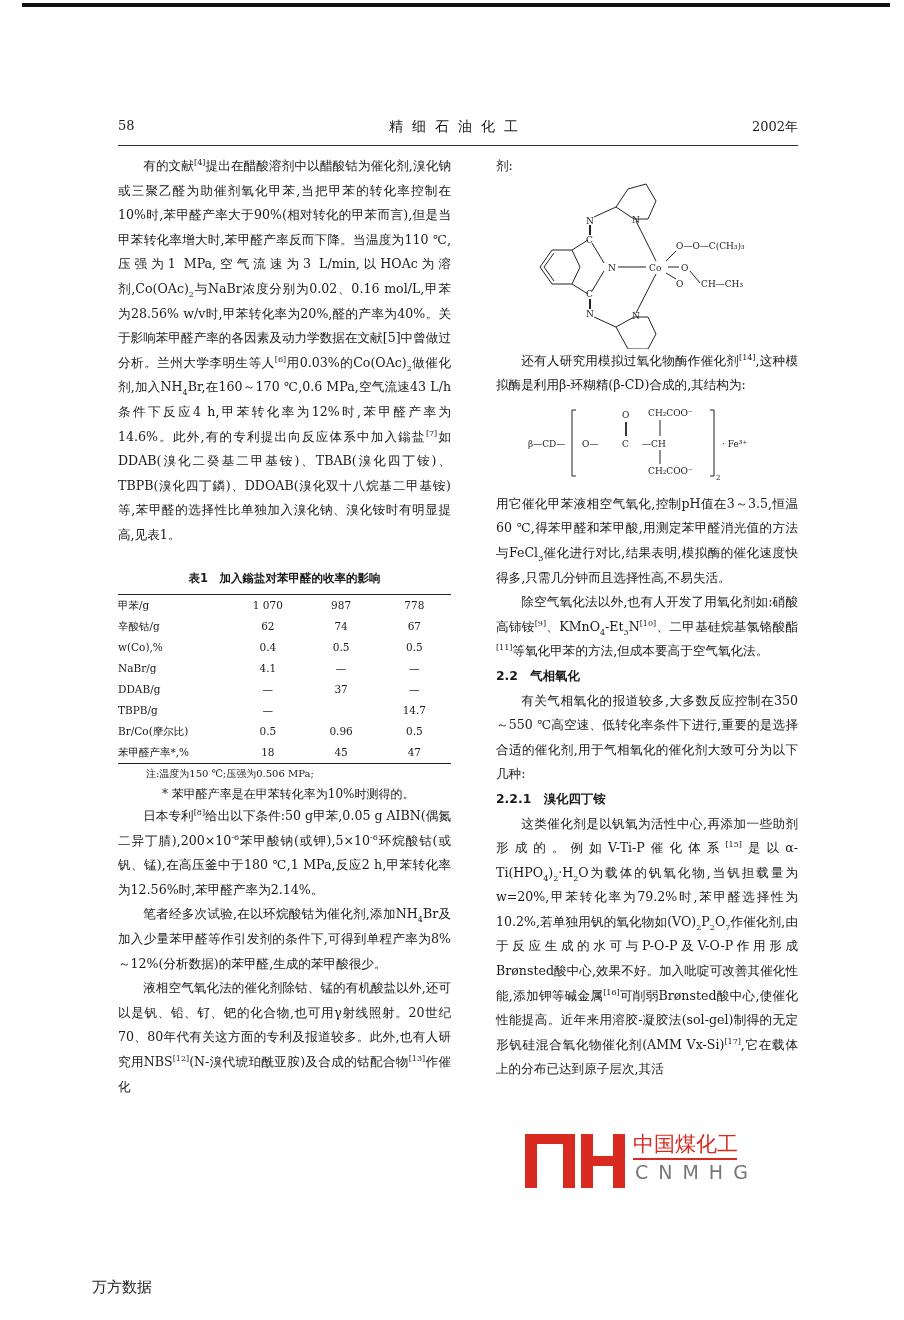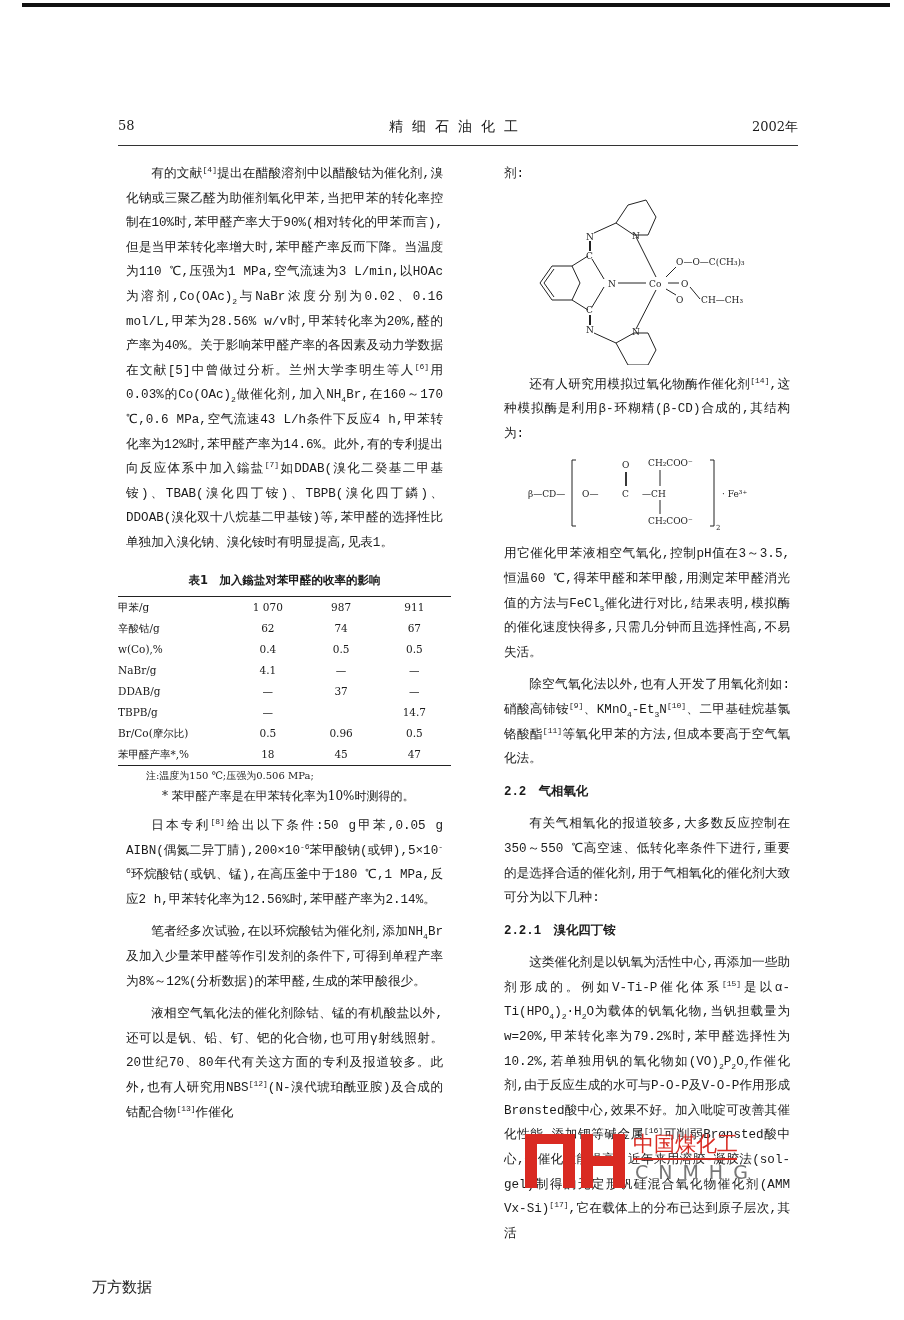--- a/index.html
+++ b/index.html
@@ -6,25 +6,25 @@
   body{width:904px;height:1320px;position:relative;overflow:hidden;font-family:"DejaVu Serif","Liberation Serif",serif;color:#1a1a1a;}
   .top-rule{position:absolute;left:22px;top:3px;width:868px;height:4px;background:#111;}
   .header{position:absolute;left:118px;top:118px;width:680px;height:22px;font-size:13px;}
   .header .pg{position:absolute;left:0;top:0;}
   .header .journal{position:absolute;left:0;right:0;text-align:center;letter-spacing:9px;font-size:14px;}
   .header .year{position:absolute;right:0;top:0;}
   .header-rule{position:absolute;left:118px;top:145px;width:680px;height:1px;background:#333;}
   .col{position:absolute;font-size:12.6px;line-height:24.6px;text-align:justify;}
   .col-left{left:118px;top:154px;width:333px;}
   .col-right{left:496px;top:154px;width:302px;}
-  .col p{margin:8px;font-family:Liberation Mono, monospace;}
+  .col p{margin:0;}
   .indent{text-indent:2em;}
   sup{font-size:8px;line-height:0;}
   sub{font-size:8px;line-height:0;}
-  .tbl-title{text-align:center;font-weight:bold;font-size:11.5px;margin:12px 0 4px 0;font-family:"DejaVu Sans",sans-serif;}
+  .tbl-title{text-align:center;font-weight:bold;font-size:11.5px;margin:18px 0 4px 0;font-family:"DejaVu Sans",sans-serif;}
   table{width:100%;border-collapse:collapse;font-size:10.5px;line-height:21px;}
   table.t1{border-top:1.5px solid #222;border-bottom:1.5px solid #222;}
   table td{padding:0;}
   table td.c{text-align:center;}
   .note{font-size:10px;line-height:20px;padding-left:28px;}
   .note2{font-size:12px;line-height:20px;padding-left:44px;}
   .h2{font-weight:bold;font-family:"DejaVu Sans",sans-serif;font-size:12.4px;}
   .chem1{height:170px;position:relative;}
   .chem2{height:78px;position:relative;margin:6px 0 10px 0;}
   svg text{font-family:"DejaVu Serif","Liberation Serif",serif;}
@@ -50,21 +50,21 @@
 <div class="col col-left">
   <p class="indent"><span>有的文献</span><sup>[4]</sup><span>提出在醋酸溶剂中以醋酸钴为催化剂,溴化钠或三聚乙醛为助催剂氧化甲苯,当把甲苯的转化率控制在10%时,苯甲醛产率大于90%(相对转化的甲苯而言),但是当甲苯转化率增大时,苯甲醛产率反而下降。当温度为110 ℃,压强为1 MPa,空气流速为3 L/min,以HOAc为溶剂,Co(OAc)</span><sub>2</sub><span>与NaBr浓度分别为0.02、0.16 mol/L,甲苯为28.56% w/v时,甲苯转化率为20%,醛的产率为40%。关于影响苯甲醛产率的各因素及动力学数据在文献[5]中曾做过分析。兰州大学李明生等人</span><sup>[6]</sup><span>用0.03%的Co(OAc)</span><sub>2</sub><span>做催化剂,加入NH</span><sub>4</sub><span>Br,在160～170 ℃,0.6 MPa,空气流速43 L/h条件下反应4 h,甲苯转化率为12%时,苯甲醛产率为14.6%。此外,有的专利提出向反应体系中加入鎓盐</span><sup>[7]</sup><span>如DDAB(溴化二癸基二甲基铵)、TBAB(溴化四丁铵)、TBPB(溴化四丁鏻)、DDOAB(溴化双十八烷基二甲基铵)等,苯甲醛的选择性比单独加入溴化钠、溴化铵时有明显提高,见表1。</span></p>
 
   <div class="tbl-title">表1　加入鎓盐对苯甲醛的收率的影响</div>
   <table class="t1">
     <tbody id="tbody1">
         <tr>
           <td style="width: 34%;">甲苯/g</td>
           <td class="c" style="width: 22%;">1 070</td>
           <td class="c" style="width: 22%;">987</td>
-          <td class="c" style="width: 22%;">911</td>
+          <td class="c" style="width: 22%;">778</td>
         </tr>
         <tr>
           <td style="width: 34%;">辛酸钴/g</td>
           <td class="c" style="width: 22%;">62</td>
           <td class="c" style="width: 22%;">74</td>
           <td class="c" style="width: 22%;">67</td>
         </tr>
         <tr>
           <td style="width: 34%;">w(Co),%</td>
           <td class="c" style="width: 22%;">0.4</td>

